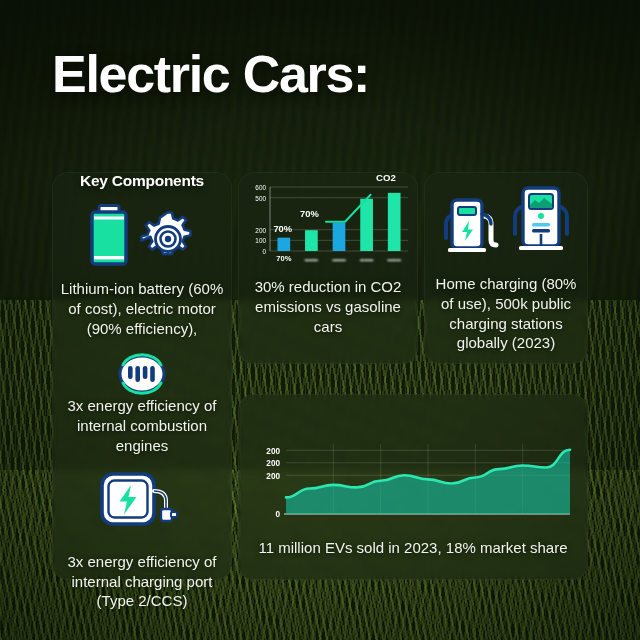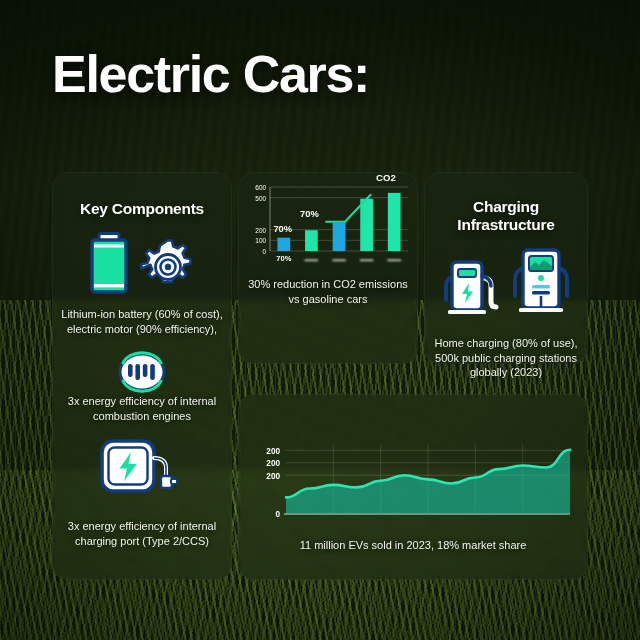--- a/index.html
+++ b/index.html
@@ -69,30 +69,30 @@
     box-shadow:inset 0 0 0 1px rgba(255,255,255,.045);
     color:#fff;
     text-align:center;
   }
   .card-title{
     font-size:15.5px; font-weight:700; color:#fff;
     letter-spacing:-.25px;
     text-shadow:0 2px 7px rgba(0,0,0,.6);
   }
   .card-text{
-    font-size:11px; line-height:1.32; font-weight:400; color:#f2f5ee;
+    font-size:15px; line-height:1.32; font-weight:400; color:#f2f5ee;
     text-shadow:0 1px 5px rgba(0,0,0,.65);
   }
 
   #card-components{ left:52px;  top:172px; width:180px; height:408px; }
   #card-environment{ left:238px; top:172px; width:180px; height:192px; }
   #card-charging{   left:424px; top:172px; width:164px; height:192px; }
   #card-adoption{   left:238px; top:394px; width:350px; height:186px; }
 
-  #card-components .card-title{ margin-top:28px; }
+  #card-components .card-title{ }
   #card-environment .card-title{ margin-top:26px; }
   #card-charging .card-title{ margin-top:26px; }
 
   .icon-row{ display:flex; justify-content:center; align-items:center; gap:8px; }
 
   
   #cc-icons{ margin-top:14px; }
   #cc-text1{ margin-top:13px; padding:0 8px; }
   #cc-icon2{ margin-top:14px; display:flex; justify-content:center; }
   #cc-text2{ padding:0 5px; }
@@ -221,21 +221,20 @@
         <text x="38.8" y="50.666666666666664" text-anchor="middle" fill="#ffffff" font-size="9.4" font-weight="700" font-family="&quot;Liberation Sans&quot;, sans-serif">70%</text>
         <text x="65.4" y="36.2" text-anchor="middle" fill="#ffffff" font-size="9.4" font-weight="700" font-family="&quot;Liberation Sans&quot;, sans-serif">70%</text>
         <text x="141.92000000000002" y="-0.13333333333333286" text-anchor="middle" fill="#ffffff" font-size="9.6" font-weight="700" font-family="&quot;Liberation Sans&quot;, sans-serif">CO2</text>
       </svg>
   </div>
 
   <div class="card-text" id="env-caption">30% reduction in CO2 emissions vs gasoline cars</div>
 </section>
 
 <section class="card" id="card-charging">
-  <div class="card-title">Charging Infrastructure</div>
 
   <div class="icon-row" id="ch-icons">
     <span>
       <svg width="62" height="66" viewBox="0 0 62 66">
         <path d="M45 26 q8 0 8 8 l0 16 q0 5 5 5" fill="none" stroke="#ffffff" stroke-width="5" stroke-linecap="round"></path>
         <path d="M17 24 q-9 2 -9 10 l0 14" fill="none" stroke="#123C7E" stroke-width="4" stroke-linecap="round"></path>
         <rect x="14" y="10" width="30" height="48" rx="5" fill="#ffffff" stroke="#123C7E" stroke-width="3.4"></rect>
         <rect x="20" y="17" width="18" height="8" rx="2" fill="#17E0A0" stroke="#123C7E" stroke-width="2"></rect>
         <path d="M31 31 L24 42 L29 42 L27 51 L35 39.5 L30 39.5 Z" fill="#17E0A0"></path>
         <rect x="10" y="58" width="38" height="4" rx="1.6" fill="#ffffff"></rect>

